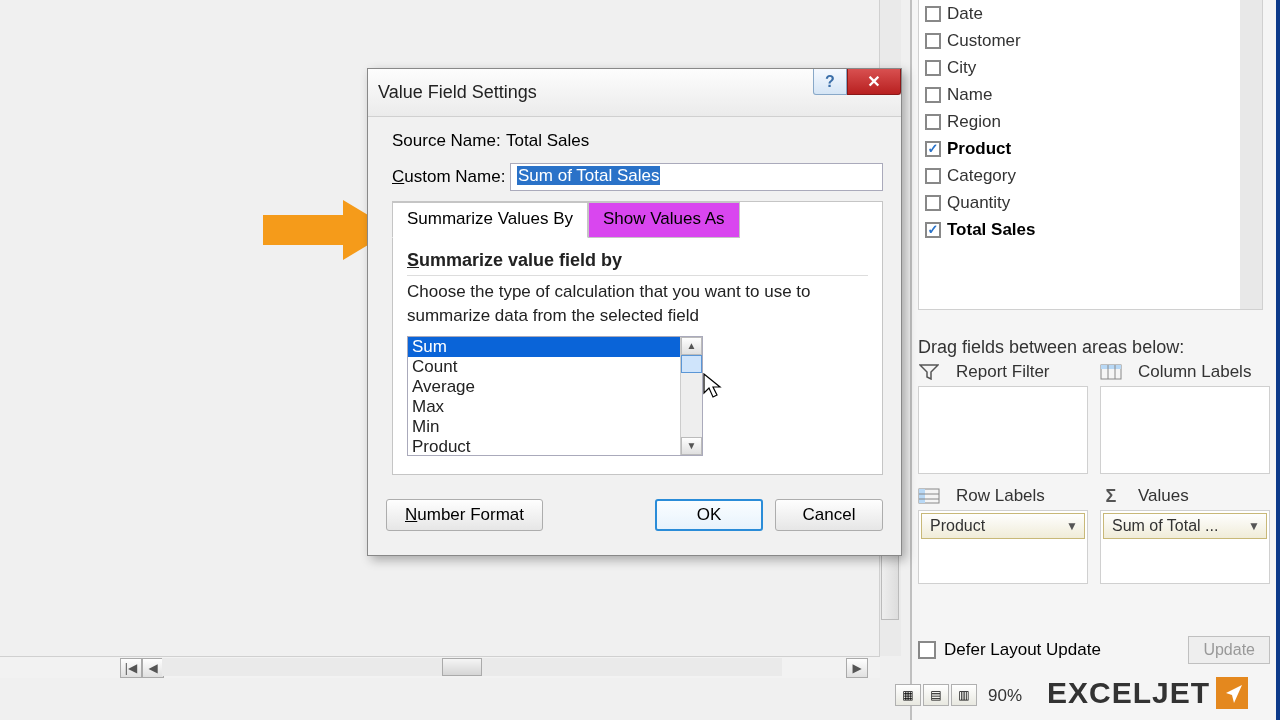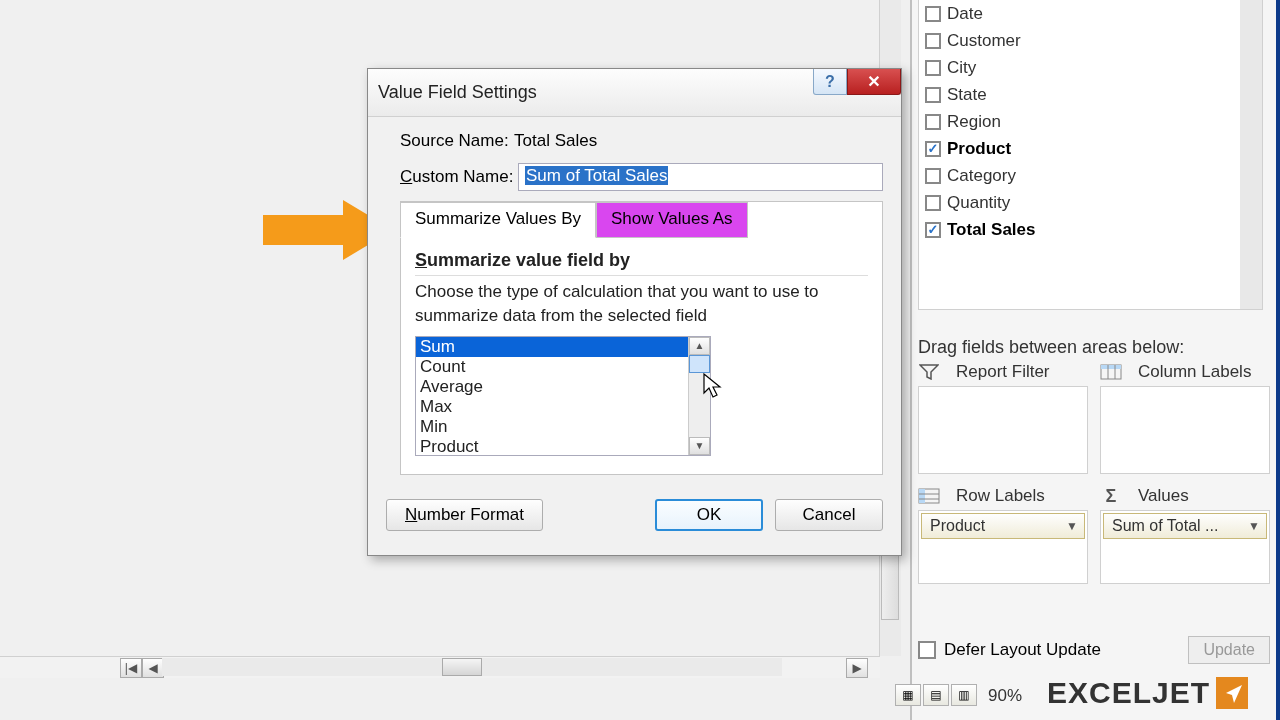--- a/index.html
+++ b/index.html
@@ -215,21 +215,21 @@
   .dlg-close {
     width: 54px; height: 26px;
     background: linear-gradient(#d85050,#b82020);
     border: 1px solid #8a1818;
     border-top: none;
     color: #fff;
     display: flex; align-items: center; justify-content: center;
     font-size: 16px; font-weight: bold;
     border-bottom-right-radius: 3px;
   }
-  .dlg-body { padding: 14px 18px 10px 24px; margin-left: 8px; }
+  .dlg-body { padding: 14px 18px 10px 24px; }
   .src-row { display: flex; align-items: center; margin-bottom: 12px; font-size: 17px; }
   .src-label { width: 114px; }
   .src-value { }
   .name-row { display: flex; align-items: center; margin-bottom: 10px; font-size: 17px; }
   .name-label { width: 118px; }
   .name-input {
     flex: 1; height: 28px;
     border: 1px solid #aab;
     background: #fff;
     padding: 2px 6px;
@@ -383,21 +383,21 @@
       <div class="field-item">
         <div class="field-checkbox"></div>
         <span>Customer</span>
       </div>
       <div class="field-item">
         <div class="field-checkbox"></div>
         <span>City</span>
       </div>
       <div class="field-item">
         <div class="field-checkbox"></div>
-        <span>State</span>
+        <span>Name</span>
       </div>
       <div class="field-item">
         <div class="field-checkbox"></div>
         <span>Region</span>
       </div>
       <div class="field-item bold">
         <div class="field-checkbox checked"></div>
         <span>Product</span>
       </div>
       <div class="field-item">

